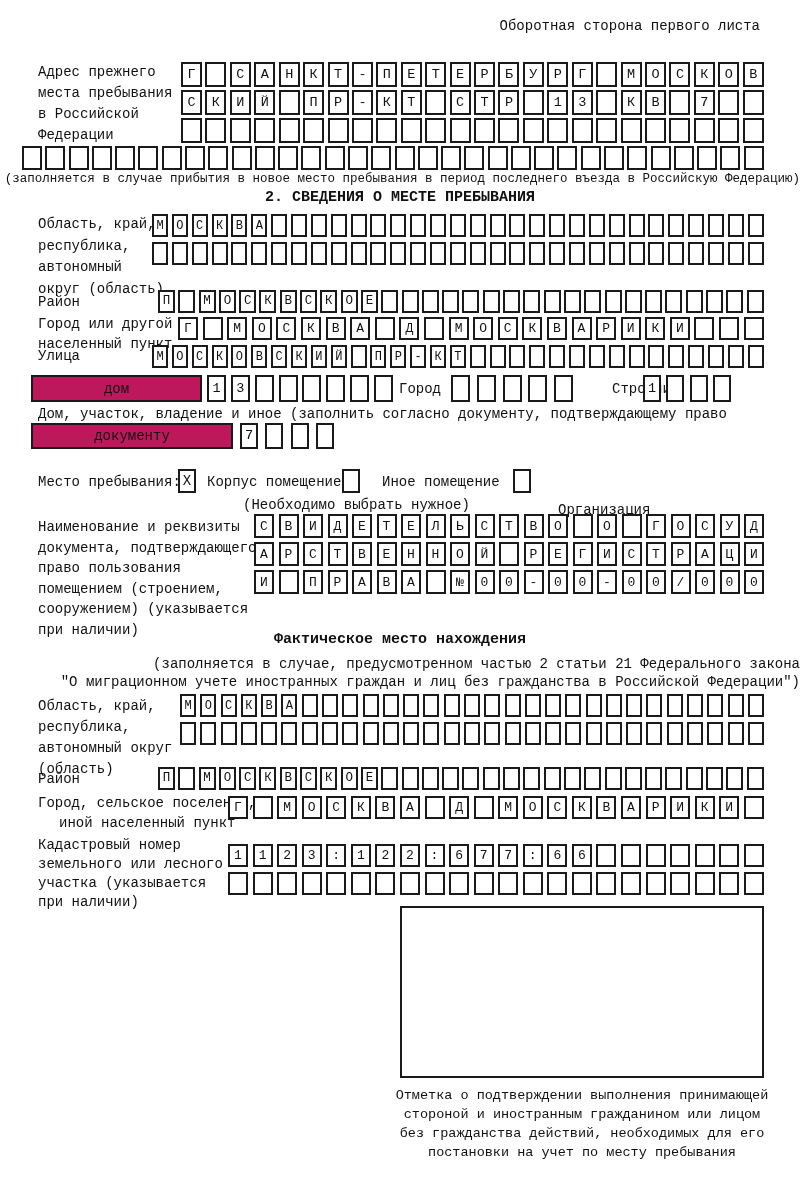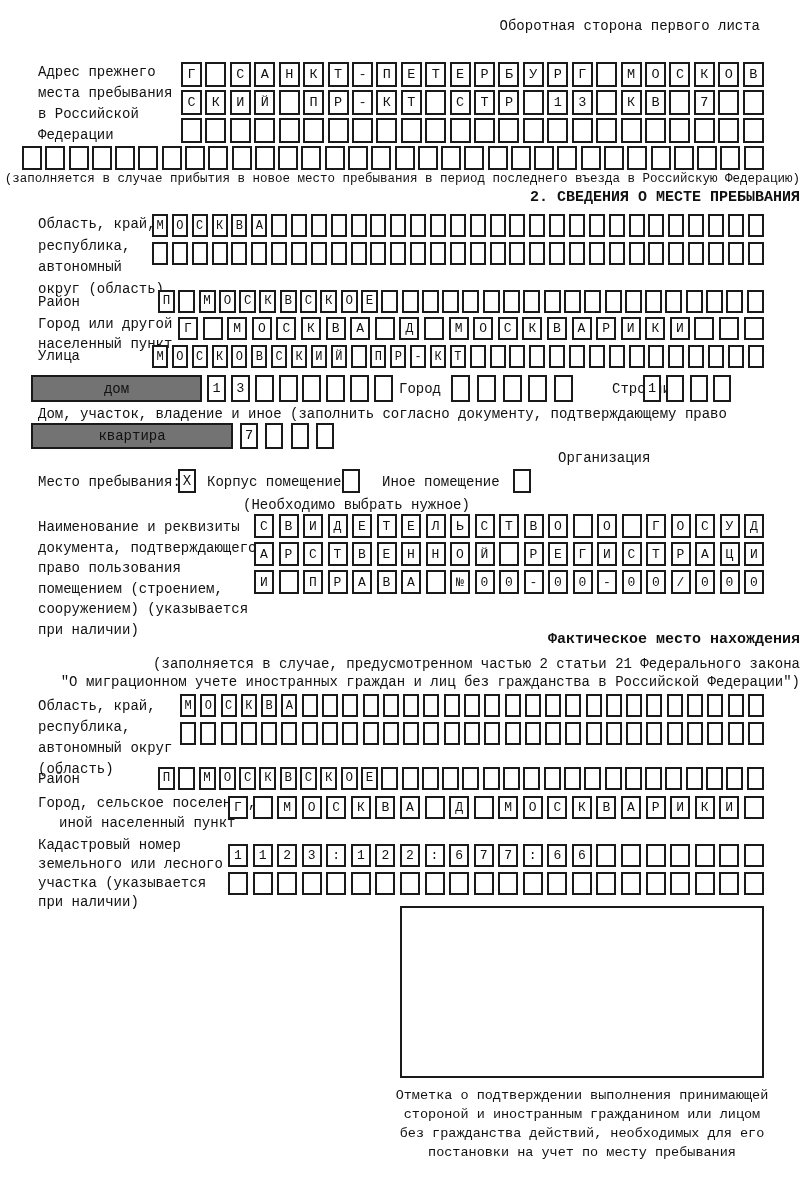--- a/index.html
+++ b/index.html
@@ -1,28 +1,28 @@
 <!DOCTYPE html>
 <html><head>
 <meta charset="utf-8">
 <style>
   html,body{margin:0;padding:0;background:#fff;}
   .page{position:relative;width:800px;height:1180px;background:#fff;
         font-family:Liberation Mono, monospace;color:#111;overflow:hidden;}
   .lbl{position:absolute;font-size:14px;line-height:21px;white-space:pre-line;}
   .cap{position:absolute;font-size:14px;line-height:17px;}
-  .ttl{position:absolute;left:0;width:800px;text-align:right;font-weight:bold;font-size:15px;}
+  .ttl{position:absolute;left:0;width:800px;text-align:center;font-weight:bold;font-size:15px;}
   .ctr{position:absolute;left:0;width:800px;text-align:right;}
   .row{position:absolute;display:flex;justify-content:space-between;}
   .cell{box-sizing:border-box;flex:0 0 auto;border:2px solid #1a1a1a;
         width:var(--cw,17px);height:var(--ch,23px);
         display:flex;align-items:center;justify-content:center;
         font-size:var(--fs,13px);line-height:1;background:#fff;}
   .namebox{position:absolute;box-sizing:border-box;border:2px solid #1a1a1a;
-        display:flex;align-items:center;justify-content:center;font-size:14px;background:#737373;}
+        display:flex;align-items:center;justify-content:center;font-size:14px;background:#be185d;}
   .cb{position:absolute;box-sizing:border-box;border:2px solid #1a1a1a;
         display:flex;align-items:center;justify-content:center;font-size:14px;background:#fff;
         width:18px;height:24px;}
   .stampbox{position:absolute;box-sizing:border-box;border:2px solid #1a1a1a;background:#fff;}
 </style>
 </head>
 <body>
 
 <div class="page">
 
@@ -338,35 +338,35 @@
     </div>
   <div class="lbl" style="left:612px;top:379px;">Строение</div>
   <div class="row" style="left:643px;top:375px;width:88px;--cw:18px;--ch:27px;--fs:13.5px;">
       <div class="cell">1</div>
       <div class="cell"></div>
       <div class="cell"></div>
       <div class="cell"></div>
     </div>
   <div class="cap" style="left:38px;top:406px;">Дом, участок, владение и иное (заполнить согласно документу, подтверждающему право собственности)</div>
 
-  <div class="namebox" style="left:31px;top:423px;width:202px;height:26px;">квартира</div>
+  <div class="namebox" style="left:31px;top:423px;width:202px;height:26px;">документу</div>
   <div class="row" style="left:240px;top:423px;width:94px;--cw:18px;--ch:26px;--fs:13.5px;">
       <div class="cell">7</div>
       <div class="cell"></div>
       <div class="cell"></div>
       <div class="cell"></div>
     </div>
 
   <div class="lbl" style="left:38px;top:472px;">Место пребывания:</div>
   <div class="cb" style="left:178px;top:469px;">X</div>
   <div class="lbl" style="left:207px;top:472px;">Корпус помещение</div>
   <div class="cb" style="left:342px;top:469px;"></div>
   <div class="lbl" style="left:382px;top:472px;">Иное помещение</div>
   <div class="cb" style="left:513px;top:469px;"></div>
-  <div class="lbl" style="left:558px;top:448px;text-align:right;">Организация</div>
+  <div class="lbl" style="left:558px;top:500px;text-align:right;">Организация</div>
   <div class="cap" style="left:243px;top:497px;">(Необходимо выбрать нужное)</div>
 
   <div class="lbl" style="left:38px;top:517px;line-height:20.5px;">Наименование и реквизиты
 документа, подтверждающего
 право пользования
 помещением (строением,
 сооружением) (указывается
 при наличии)</div>
   <div class="row" style="left:254px;top:514px;width:510px;--cw:20px;--ch:24px;--fs:13px;">
       <div class="cell">С</div>

